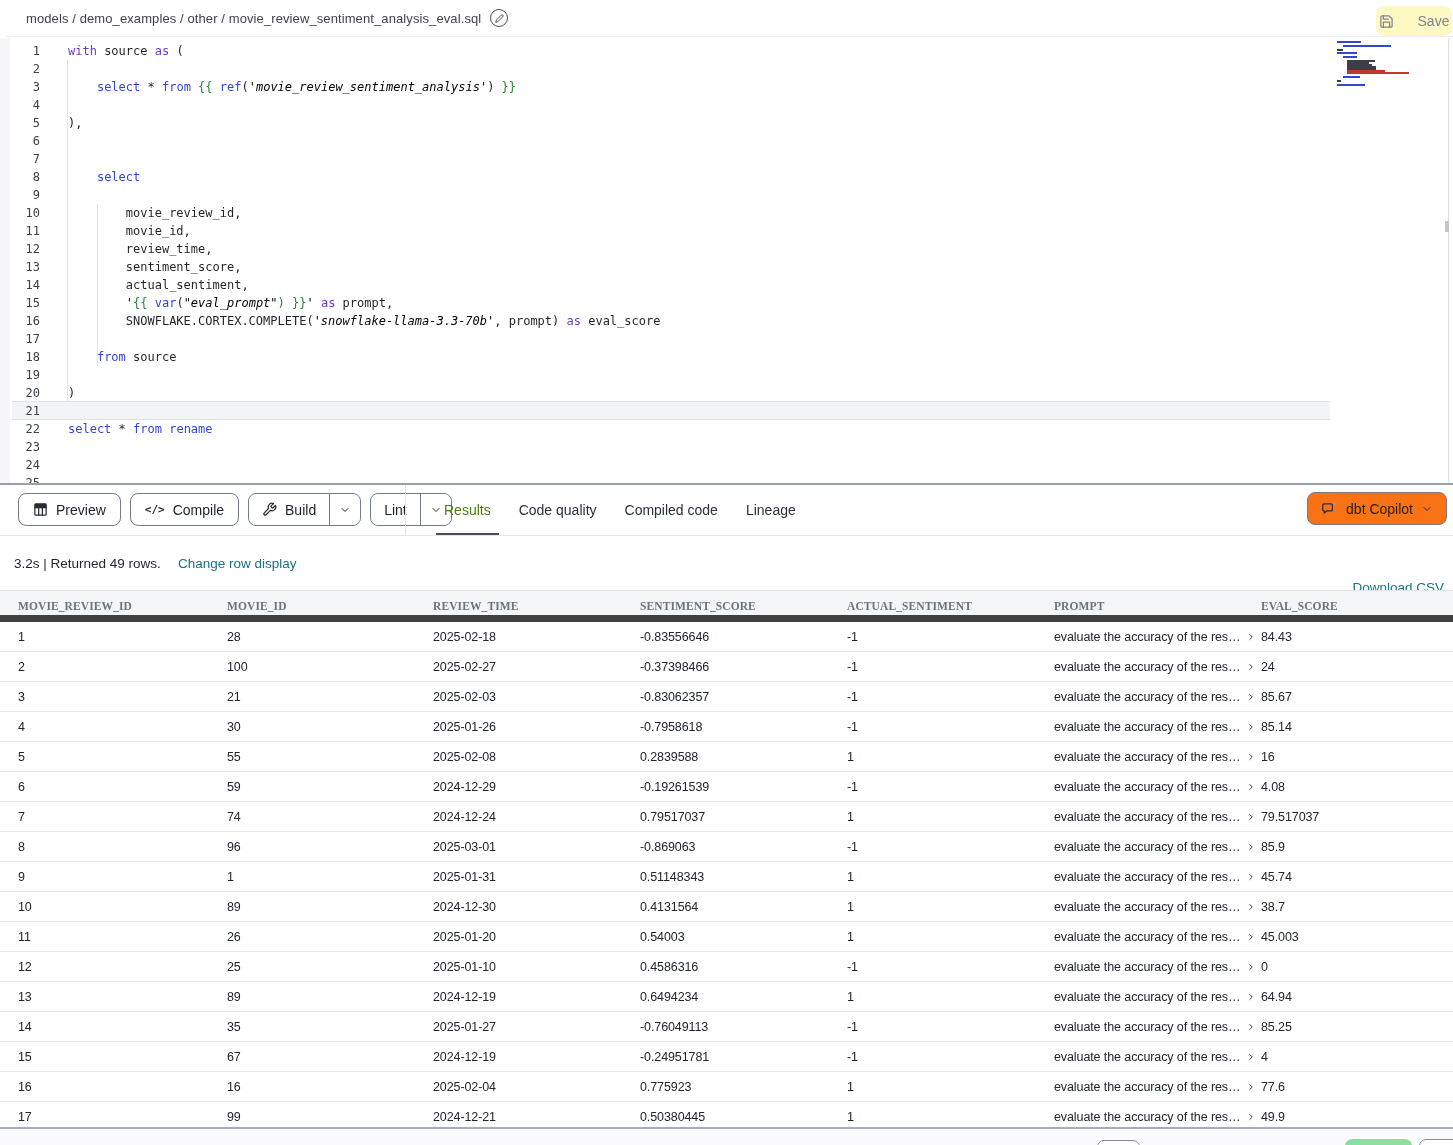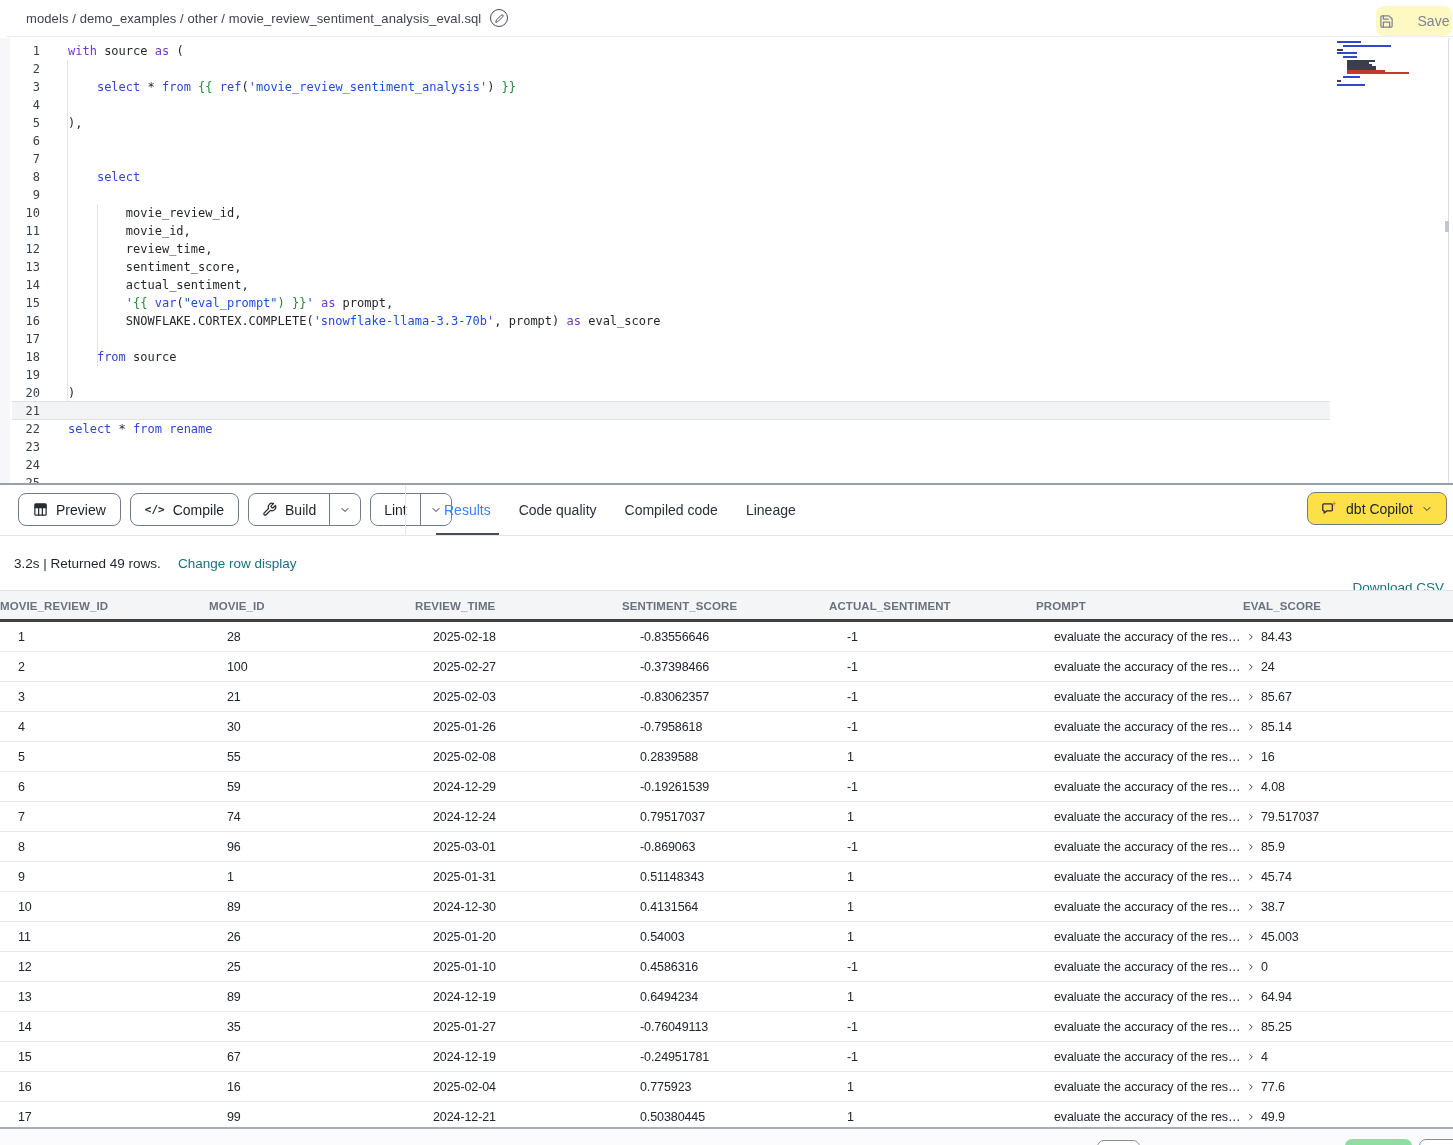--- a/index.html
+++ b/index.html
@@ -27,21 +27,21 @@
             font-family:"DejaVu Sans Mono", monospace; font-size:12px; }
   .editor .left-strip { position:absolute; left:0; top:0; bottom:0; width:10px; background:#f7f7f9; }
   .active-line-bg { position:absolute; left:12px; top:363px; width:1318px; height:19px;
                     background:#f3f4f6; border-top:1px solid #dfe1e5; border-bottom:1px solid #dfe1e5; }
   .gutter { position:absolute; left:0; top:4px; width:40px; text-align:right; color:#39404a; }
   .gutter .ln { height:18px; line-height:18px; }
   .code { position:absolute; left:68px; top:4px; right:100px; }
   .code .cl { height:18px; line-height:18px; white-space:pre; }
   .tok-k1 { color:#6f3bc4; }
   .tok-k2 { color:#3346cf; }
-  .tok-s  { color:#1d4ed8; }
+  .tok-s  { color:#000000;font-style:italic; }
   .tok-j  { color:#208837; }
   .tok-t  { color:#1f2328; }
   .guide { position:absolute; width:1px; background:#e4e5e9; }
   .g1 { left:67px; top:22px; height:342px; }
   .g2 { left:97px; top:166px; height:162px; }
   .minimap { position:absolute; left:1335px; top:3px; width:88px; height:90px; }
   .mm-bar { position:absolute; height:1.5px; }
   .editor-right-border { position:absolute; left:1448px; top:0; bottom:0; width:1px; background:#dcdee3; }
   .scroll-nub { position:absolute; left:1445px; top:183px; width:4px; height:11px; background:#c3c6cc; }
 
@@ -54,38 +54,38 @@
   .btn { height:33px; display:flex; align-items:center; gap:8px; padding:0 14px;
          border:1px solid #757b86; border-radius:8px; background:#fff; font-size:14px; color:#1c212b;
          font-family:"Liberation Sans",sans-serif; }
   .split { display:flex; height:33px; border:1px solid #757b86; border-radius:8px; overflow:hidden; background:#7dd3fc; }
   .split .main { display:flex; align-items:center; gap:8px; padding:0 13px; font-size:14px; color:#1c212b; border:none; background:#fff; font-family:"Liberation Sans",sans-serif;}
   .split .chev { width:31px; display:flex; align-items:center; justify-content:center;
                  border:none; border-left:1px solid #757b86; background:#fff; }
   .toolbar-divider { position:absolute; left:405px; top:0; bottom:0; width:1px; background:#e4e6ea; }
   .tabs { position:absolute; left:430px; top:0; bottom:0; display:flex; }
   .tab { display:flex; align-items:center; padding:0 14px; font-size:14px; color:#2a303b; position:relative; }
-  .tab.active { color:#3b82f6; }
+  .tab.active { color:#4d7c0f; }
   .tab.active::after { content:""; position:absolute; left:6px; right:6px; bottom:0; height:2.5px; background:#464c58; }
   .copilot-btn { position:absolute; right:6px; top:7px; height:33px; display:flex; align-items:center; gap:8px;
-                 padding:8px 13px; border:1px solid #757b86; border-radius:8px; background:#fde047;
+                 padding:8px 13px; border:1px solid #757b86; border-radius:8px; background:#f97316;
                  font-size:14px; color:#1c212b; font-family:"Liberation Sans",sans-serif; }
 
   
   .statusbar { position:absolute; left:0; top:536px; width:100%; height:54px; display:flex; align-items:center; }
   .status-text { margin-left:14px; font-size:13.5px; color:#1f2430; }
   .link { font-size:13.5px; color:#17727f; cursor:pointer; }
   .change-display { position:absolute; left:178px; }
   .download-csv { position:absolute; right:9px;margin-top:48px; }
 
   
   .table { position:absolute; left:0; top:590px; width:100%; height:537px; overflow:hidden;
            border-top:1px solid #e3e5e9; }
   .thead { display:grid; grid-template-columns:209px 206px 207px 207px 207px 207px 1fr;
-           height:31px; background:#f4f5f7; border-bottom:3px solid #404040; }
+           padding-left:18px; height:31px; background:#f4f5f7; border-bottom:7px solid #404040;font-family:Liberation Serif, serif; }
   .th { font-size:11.5px; font-weight:700; color:#6a7280; line-height:31px; letter-spacing:0.1px;
         white-space:nowrap; overflow:hidden; }
   .tr { display:grid; grid-template-columns:209px 206px 207px 207px 207px 207px 1fr;
         padding-left:18px; height:30px; border-bottom:1px solid #e8eaee; background:#fff; }
   .td { font-size:12.5px; color:#20252e; line-height:30px; white-space:nowrap; overflow:hidden; letter-spacing:-0.1px; }
   .td-prompt { display:flex; align-items:center; gap:6px; }
   .prompt-expand { display:inline-flex; align-items:center; }
 
   
   .bottombar { position:absolute; left:0; top:1127px; width:100%; height:18px; background:#fbfbfd;

